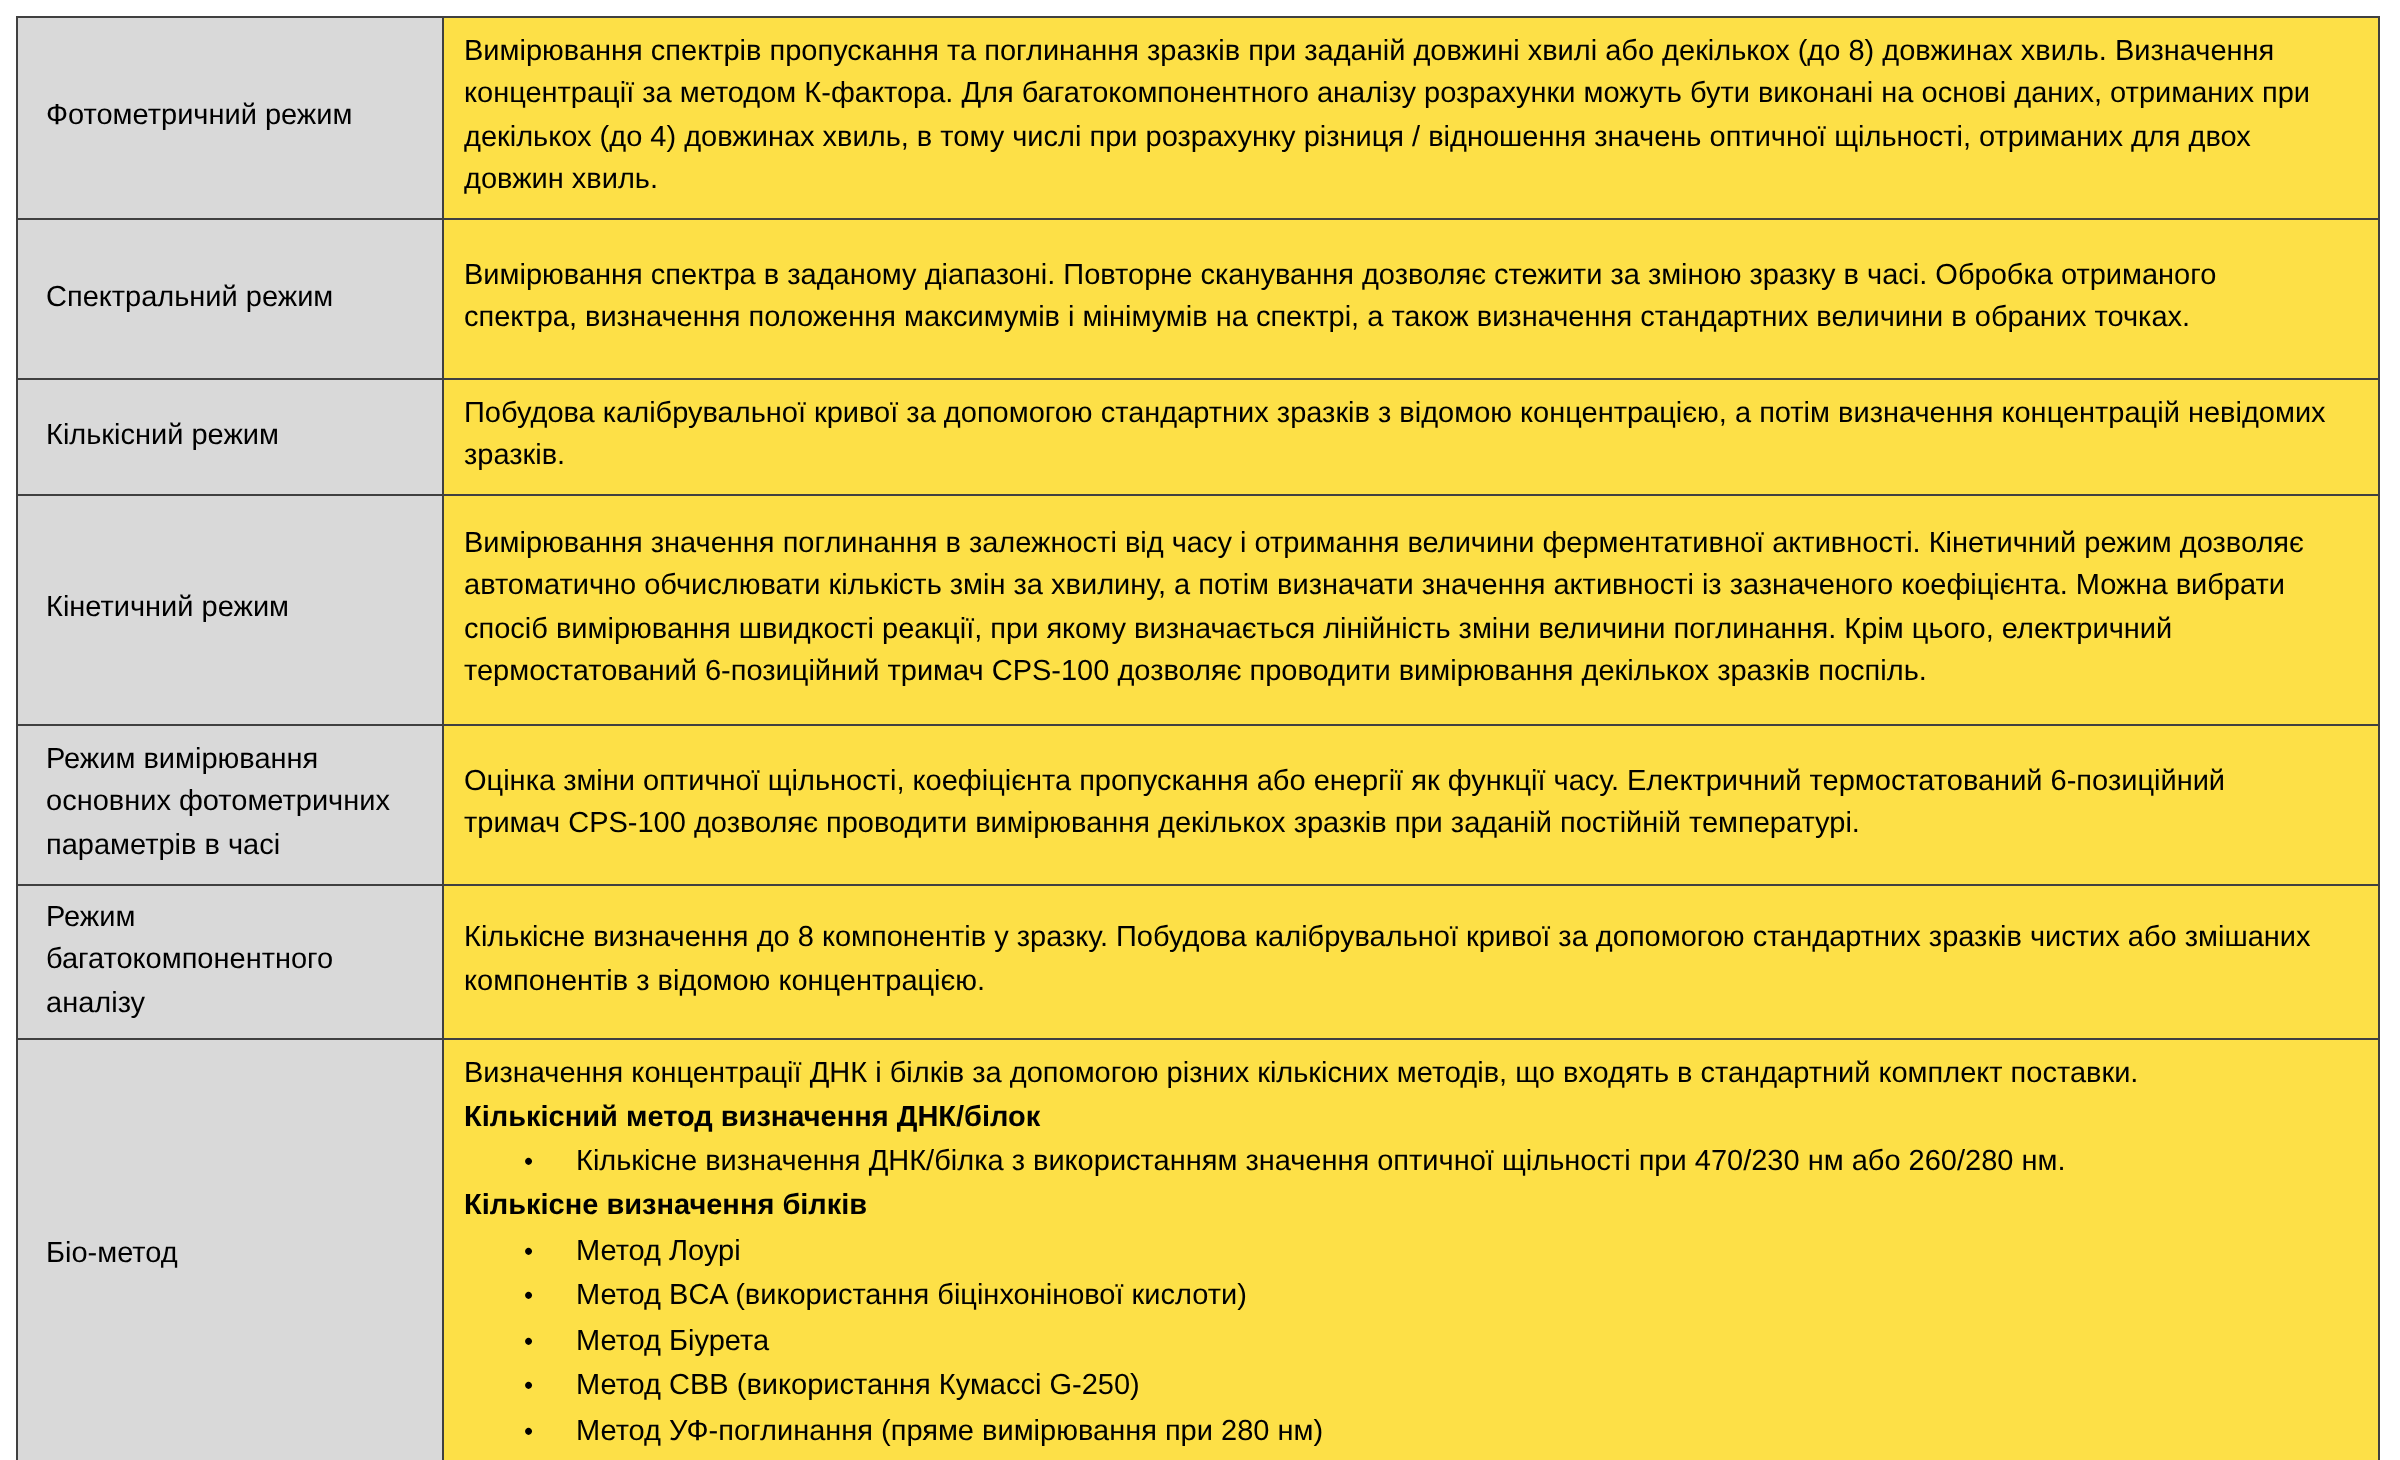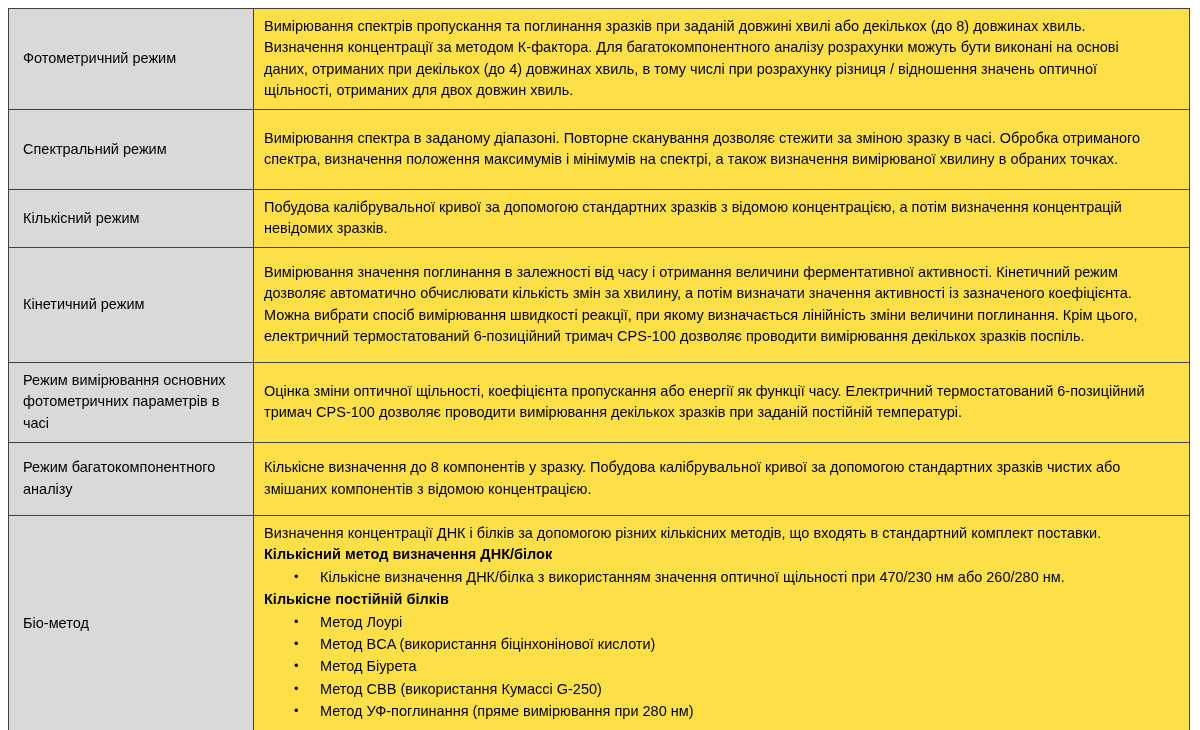--- a/index.html
+++ b/index.html
@@ -18,21 +18,21 @@
     border-collapse:collapse;
     table-layout:fixed;
   }
   .modes-table td{
     border:1.5px solid var(--border-color,#404040);
     vertical-align:middle;
     font-size:14.5px;
     line-height:1.48;
   }
   .mode-cell{
-    width:245px;
+    width:213px;
     background:var(--header-bg,#d9d9d9);
     padding:6px 12px 6px 14px;
     box-sizing:border-box;
   }
   .desc-cell{
     background:#fde047;
     padding:7px 26px 7px 10px;
     box-sizing:border-box;
   }
   
@@ -65,21 +65,21 @@
   <tbody>
       <tr>
         <td class="mode-cell"><span>Фотометричний режим</span></td>
         <td class="desc-cell">
           <div class="desc-text">Вимірювання спектрів пропускання та поглинання зразків при заданій довжині хвилі або декількох (до 8) довжинах хвиль. Визначення концентрації за методом К-фактора. Для багатокомпонентного аналізу розрахунки можуть бути виконані на основі даних, отриманих при декількох (до 4) довжинах хвиль, в тому числі при розрахунку різниця / відношення значень оптичної щільності, отриманих для двох довжин хвиль.</div>
         </td>
       </tr>
       <tr>
         <td class="mode-cell"><span>Спектральний режим</span></td>
         <td class="desc-cell">
-          <div class="desc-text">Вимірювання спектра в заданому діапазоні. Повторне сканування дозволяє стежити за зміною зразку в часі. Обробка отриманого спектра, визначення положення максимумів і мінімумів на спектрі, а також визначення вимірюваної хвилину в обраних точках.</div>
+          <div class="desc-text">Вимірювання спектра в заданому діапазоні. Повторне сканування дозволяє стежити за зміною зразку в часі. Обробка отриманого спектра, визначення положення максимумів і мінімумів на спектрі, а також визначення стандартних величини в обраних точках.</div>
         </td>
       </tr>
       <tr>
         <td class="mode-cell"><span>Кількісний режим</span></td>
         <td class="desc-cell">
           <div class="desc-text">Побудова калібрувальної кривої за допомогою стандартних зразків з відомою концентрацією, а потім визначення концентрацій невідомих зразків.</div>
         </td>
       </tr>
       <tr>
         <td class="mode-cell"><span>Кінетичний режим</span></td>
@@ -101,21 +101,21 @@
       </tr>
       <tr>
         <td class="mode-cell"><span>Біо-метод</span></td>
         <td class="desc-cell">
           <div class="desc-text">Визначення концентрації ДНК і білків за допомогою різних кількісних методів, що входять в стандартний комплект поставки.</div>
           <div class="desc-bold">Кількісний метод визначення ДНК/білок</div>
           <div class="bullet-item">
             <span class="bullet-marker">•</span>
             <span class="bullet-text">Кількісне визначення ДНК/білка з використанням значення оптичної щільності при 470/230 нм або 260/280 нм.</span>
           </div>
-          <div class="desc-bold">Кількісне постійній білків</div>
+          <div class="desc-bold">Кількісне визначення білків</div>
           <div class="bullet-item">
             <span class="bullet-marker">•</span>
             <span class="bullet-text">Метод Лоурі</span>
           </div>
           <div class="bullet-item">
             <span class="bullet-marker">•</span>
             <span class="bullet-text">Метод BCA (використання біцінхонінової кислоти)</span>
           </div>
           <div class="bullet-item">
             <span class="bullet-marker">•</span>

